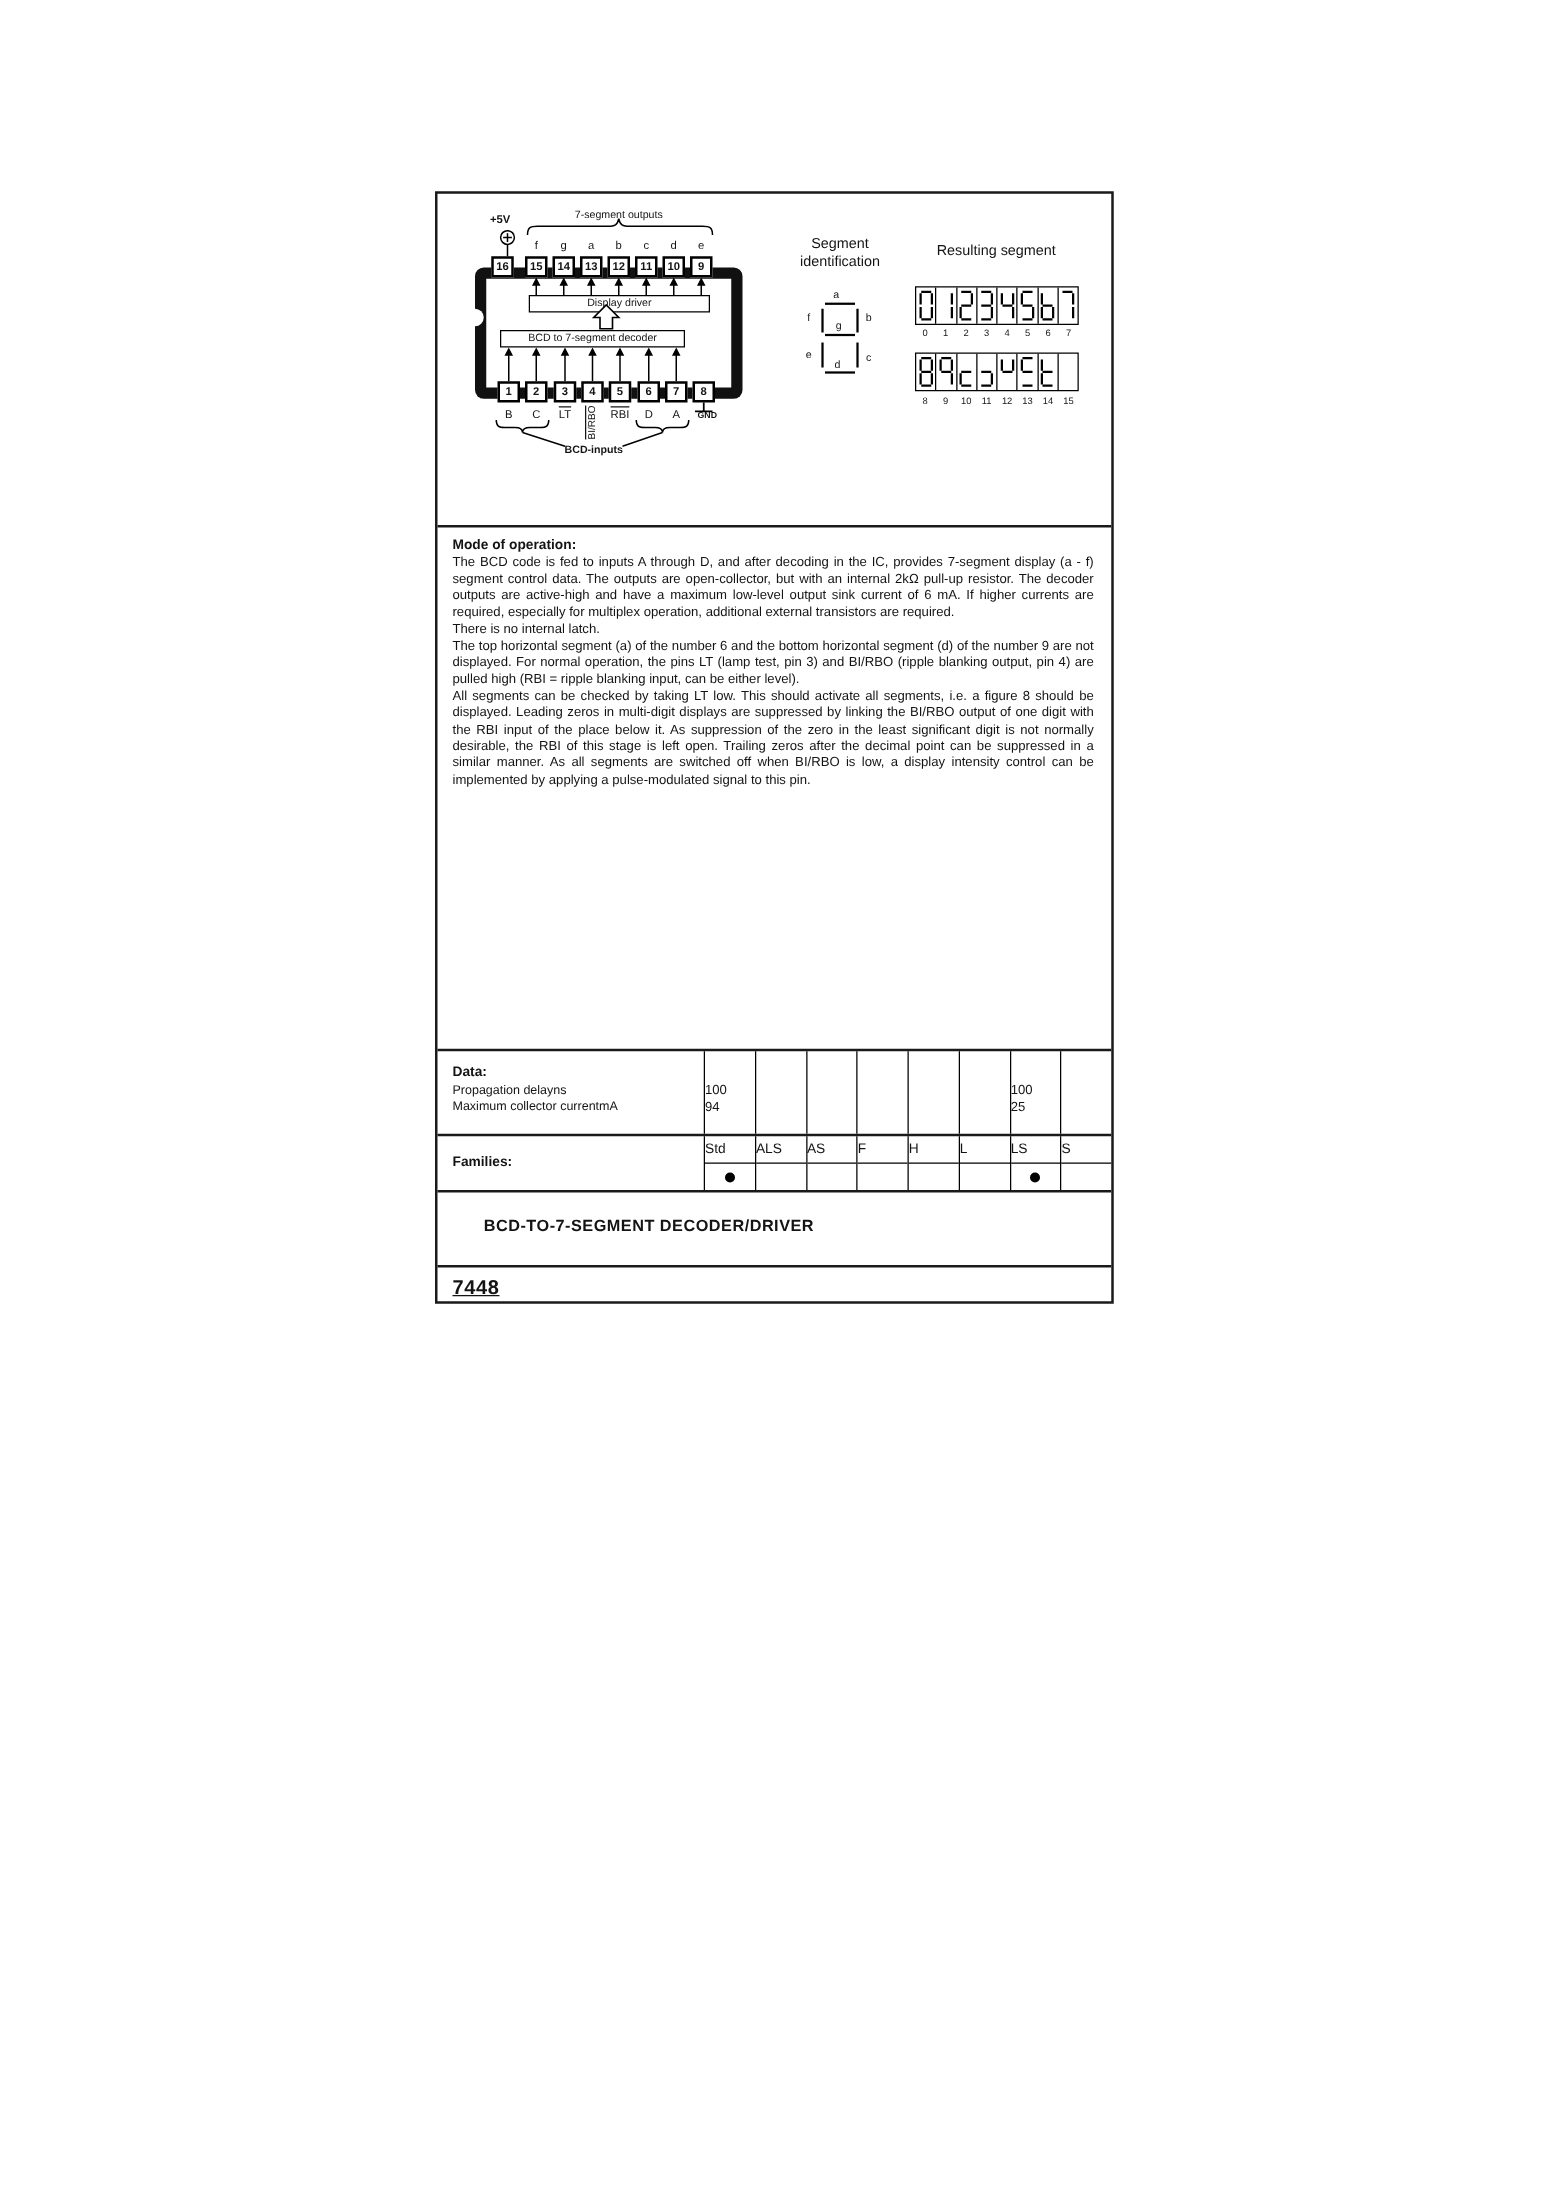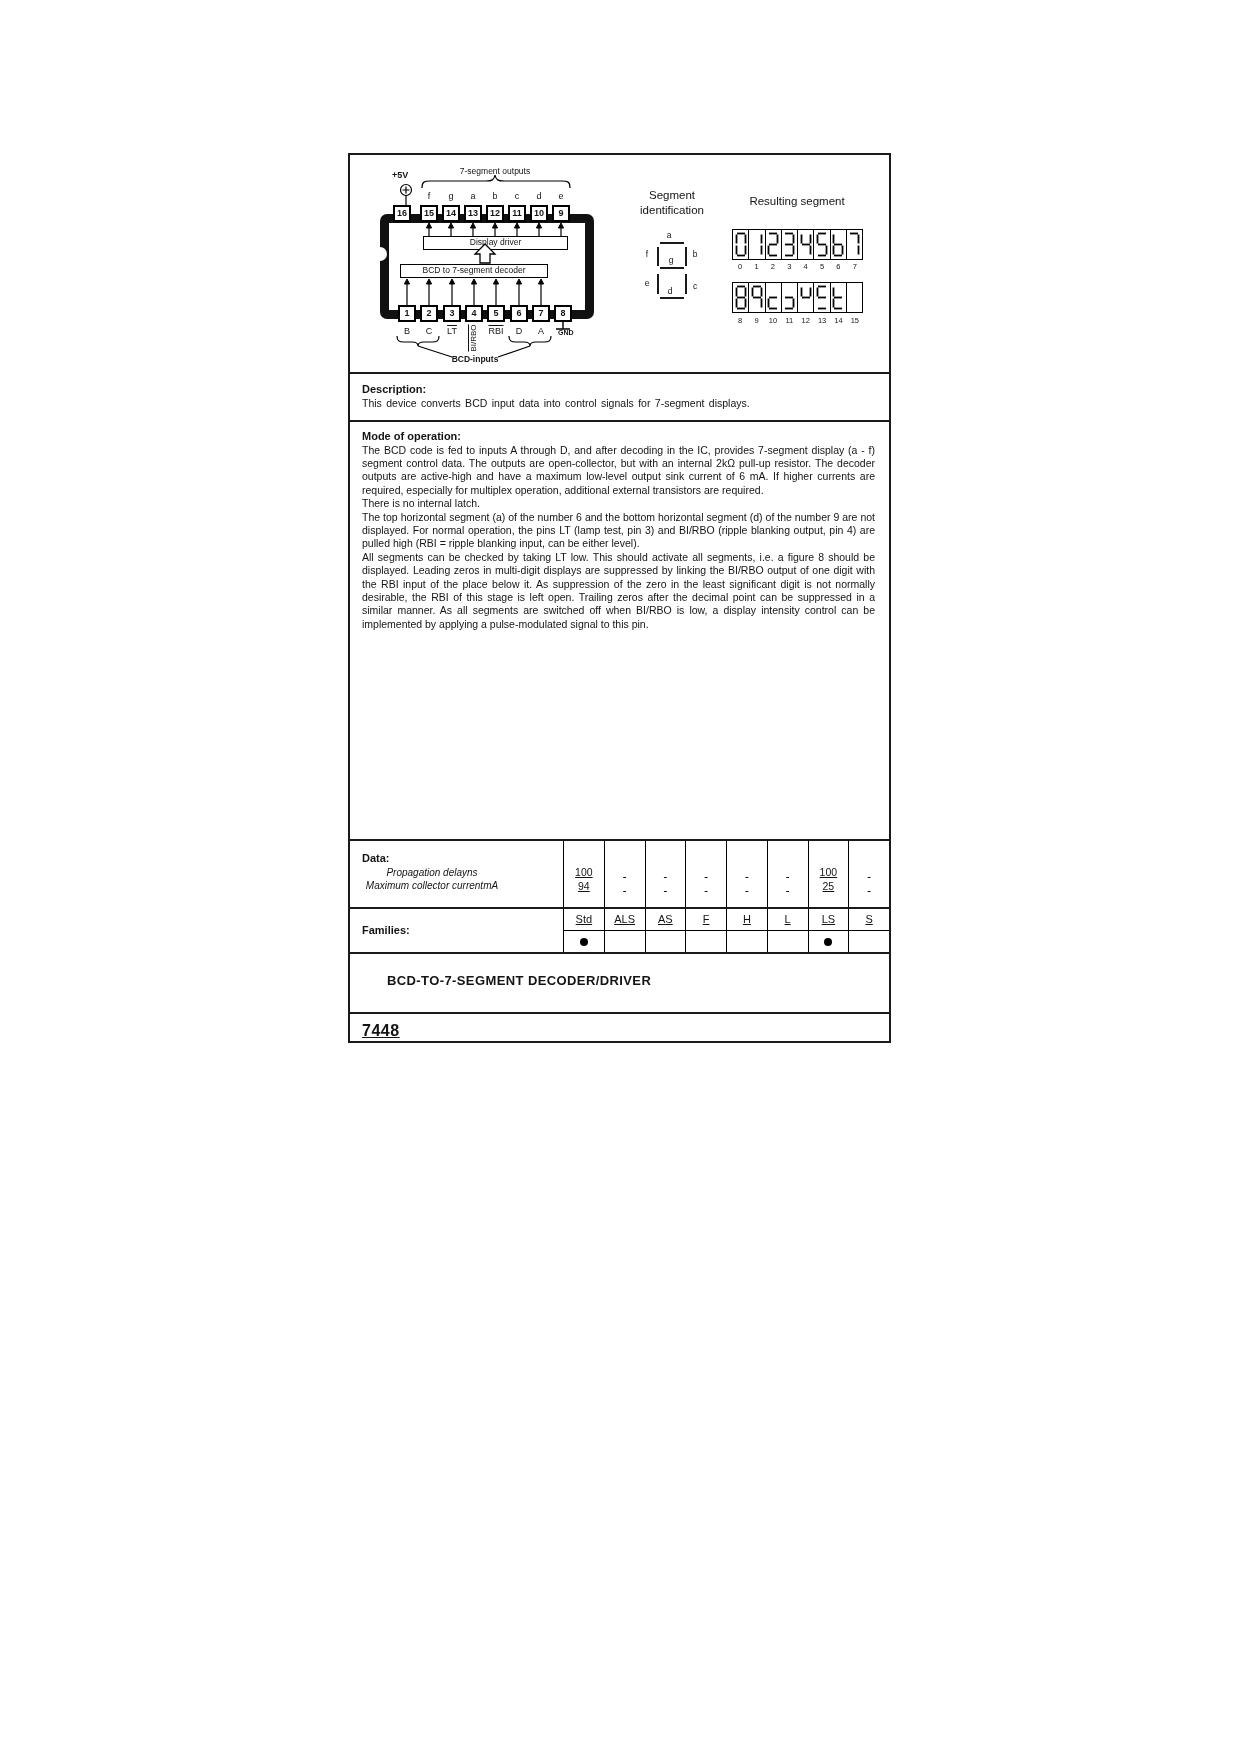--- a/index.html
+++ b/index.html
@@ -47,23 +47,23 @@
   .segrow{display:flex;width:131px;height:31px;border:1.5px solid #000;background:#fff;}
   .segcell{flex:1;border-left:1px solid #000;display:flex;align-items:center;justify-content:center;}
   .segcell:first-child{border-left:none;}
   .seglabels{display:flex;width:131px;height:10px;}
   .seglabels div{flex:1;text-align:center;font-size:7.5px;line-height:10px;}
   #overlay{left:0;top:0;pointer-events:none;}
 
   
   .data-left{position:absolute;left:12px;top:11px;width:140px;font-size:10px;line-height:13.8px;}
   .data-left .h{font-size:11px;}
-  .data-row{display:flex;justify-content:center;white-space:nowrap;font-style:italic;}
+  .data-row{display:flex;justify-content:flex-start;white-space:nowrap;}
   .cols{position:absolute;left:213px;top:0;right:0;bottom:0;display:flex;}
-  .col{flex:1;border-left:1.5px solid #000;text-align:center;text-decoration:underline;}
+  .col{flex:1;border-left:1.5px solid #000;text-align:left;}
   .col .val{font-size:10.5px;line-height:14px;}
   .band-data .col{padding-top:24px;}
   .fam-label-block{position:absolute;left:12px;top:15px;font-weight:bold;font-size:11px;}
   .band-fam .col{display:flex;flex-direction:column;}
   .fam-name{height:22px;border-bottom:1.5px solid #000;font-size:11px;line-height:21px;}
   .fam-dotcell{height:21px;display:flex;align-items:center;justify-content:center;}
   .dot{width:8px;height:8px;border-radius:50%;background:#000;}
 </style>
 </head>
 <body>
@@ -333,24 +333,20 @@
           <line x1="146" y1="150" x2="146" y2="128" stroke-width="1.2"></line>
           <polygon points="143.4,129 148.6,129 146,124" fill="#000"></polygon>
           <line x1="169" y1="150" x2="169" y2="128" stroke-width="1.2"></line>
           <polygon points="166.4,129 171.6,129 169,124" fill="#000"></polygon>
           <line x1="191" y1="150" x2="191" y2="128" stroke-width="1.2"></line>
           <polygon points="188.4,129 193.6,129 191,124" fill="#000"></polygon>
         </g>
     </svg>
   </div>
 
-  <div class="band band-desc">
-    <div class="h">Description:</div>
-    <div class="body-text">This device converts BCD input data into control signals for 7-segment displays.</div>
-  </div>
 
   <div class="band band-mode">
     <div class="h">Mode of operation:</div>
     <div class="mode-paras" id="mode-paragraphs">
         <p>The BCD code is fed to inputs A through D, and after decoding in the IC, provides 7-segment display (a - f) segment control data. The outputs are open-collector, but with an internal 2kΩ pull-up resistor. The decoder outputs are active-high and have a maximum low-level output sink current of 6 mA. If higher currents are required, especially for multiplex operation, additional external transistors are required.</p>
         <p>There is no internal latch.</p>
         <p>The top horizontal segment (a) of the number 6 and the bottom horizontal segment (d) of the number 9 are not displayed. For normal operation, the pins LT (lamp test, pin 3) and BI/RBO (ripple blanking output, pin 4) are pulled high (RBI = ripple blanking input, can be either level).</p>
         <p>All segments can be checked by taking LT low. This should activate all segments, i.e. a figure 8 should be displayed. Leading zeros in multi-digit displays are suppressed by linking the BI/RBO output of one digit with the RBI input of the place below it. As suppression of the zero in the least significant digit is not normally desirable, the RBI of this stage is left open. Trailing zeros after the decimal point can be suppressed in a similar manner. As all segments are switched off when BI/RBO is low, a display intensity control can be implemented by applying a pulse-modulated signal to this pin.</p>
       </div>
   </div>

